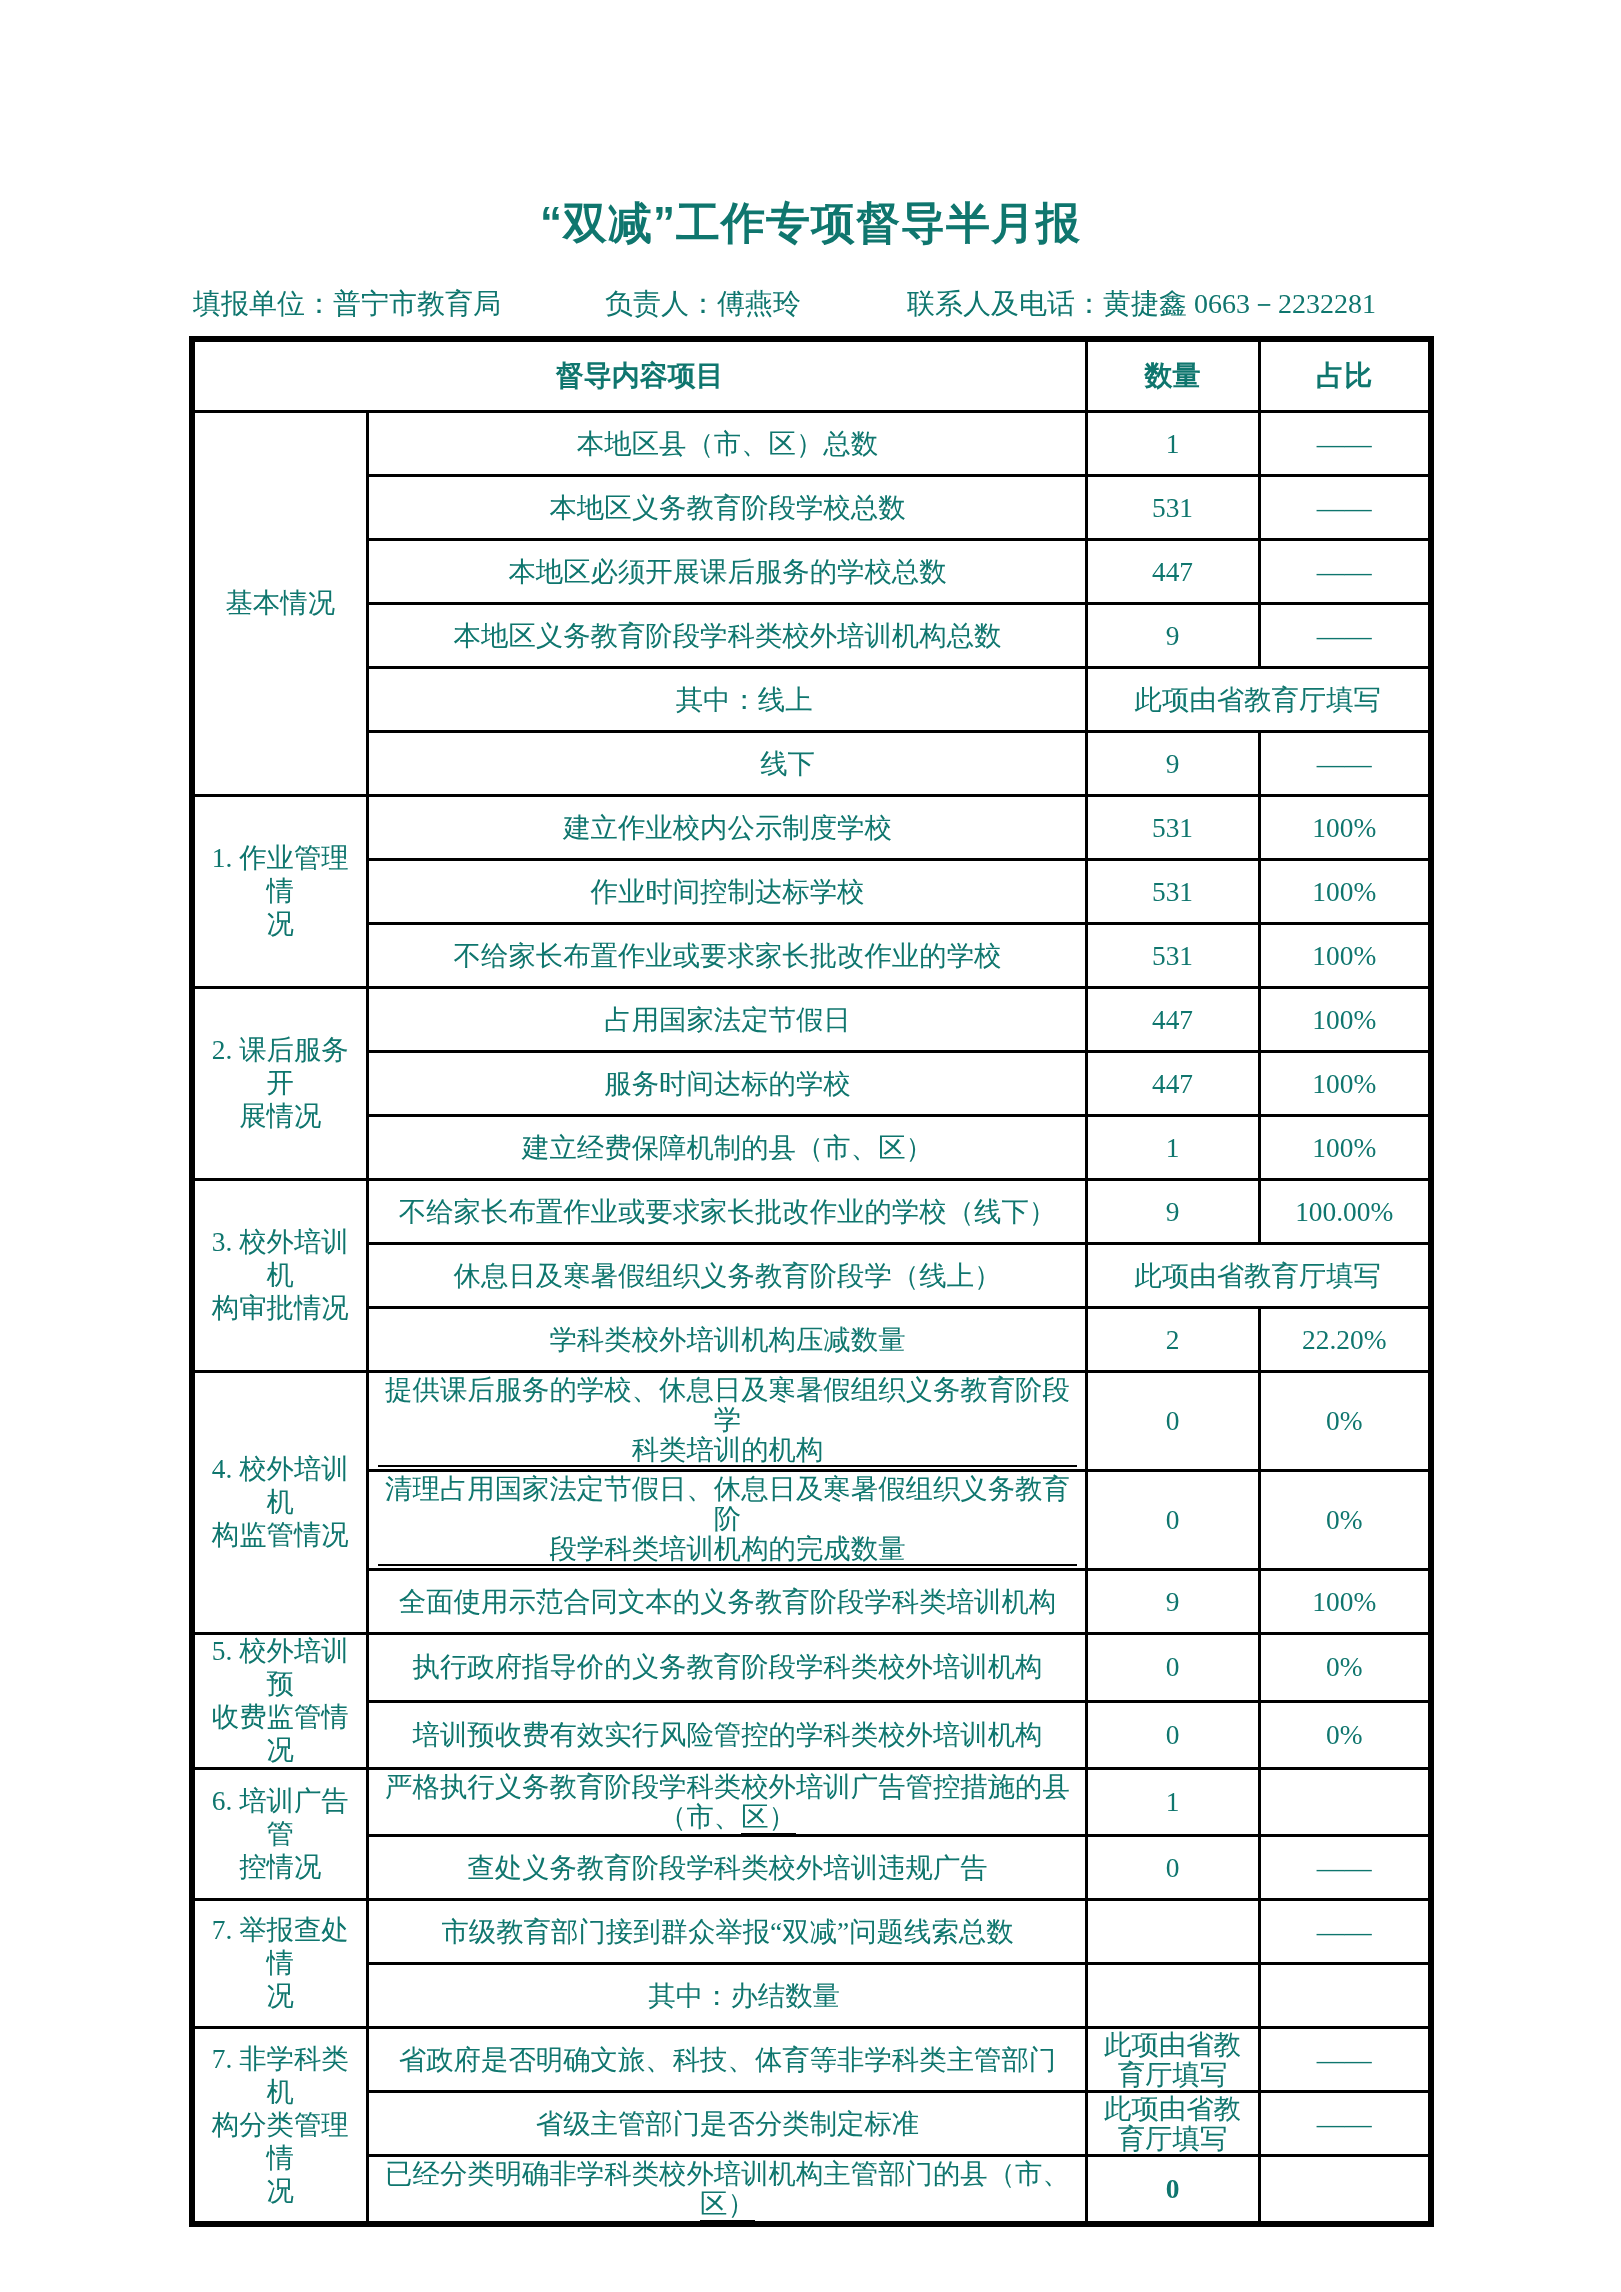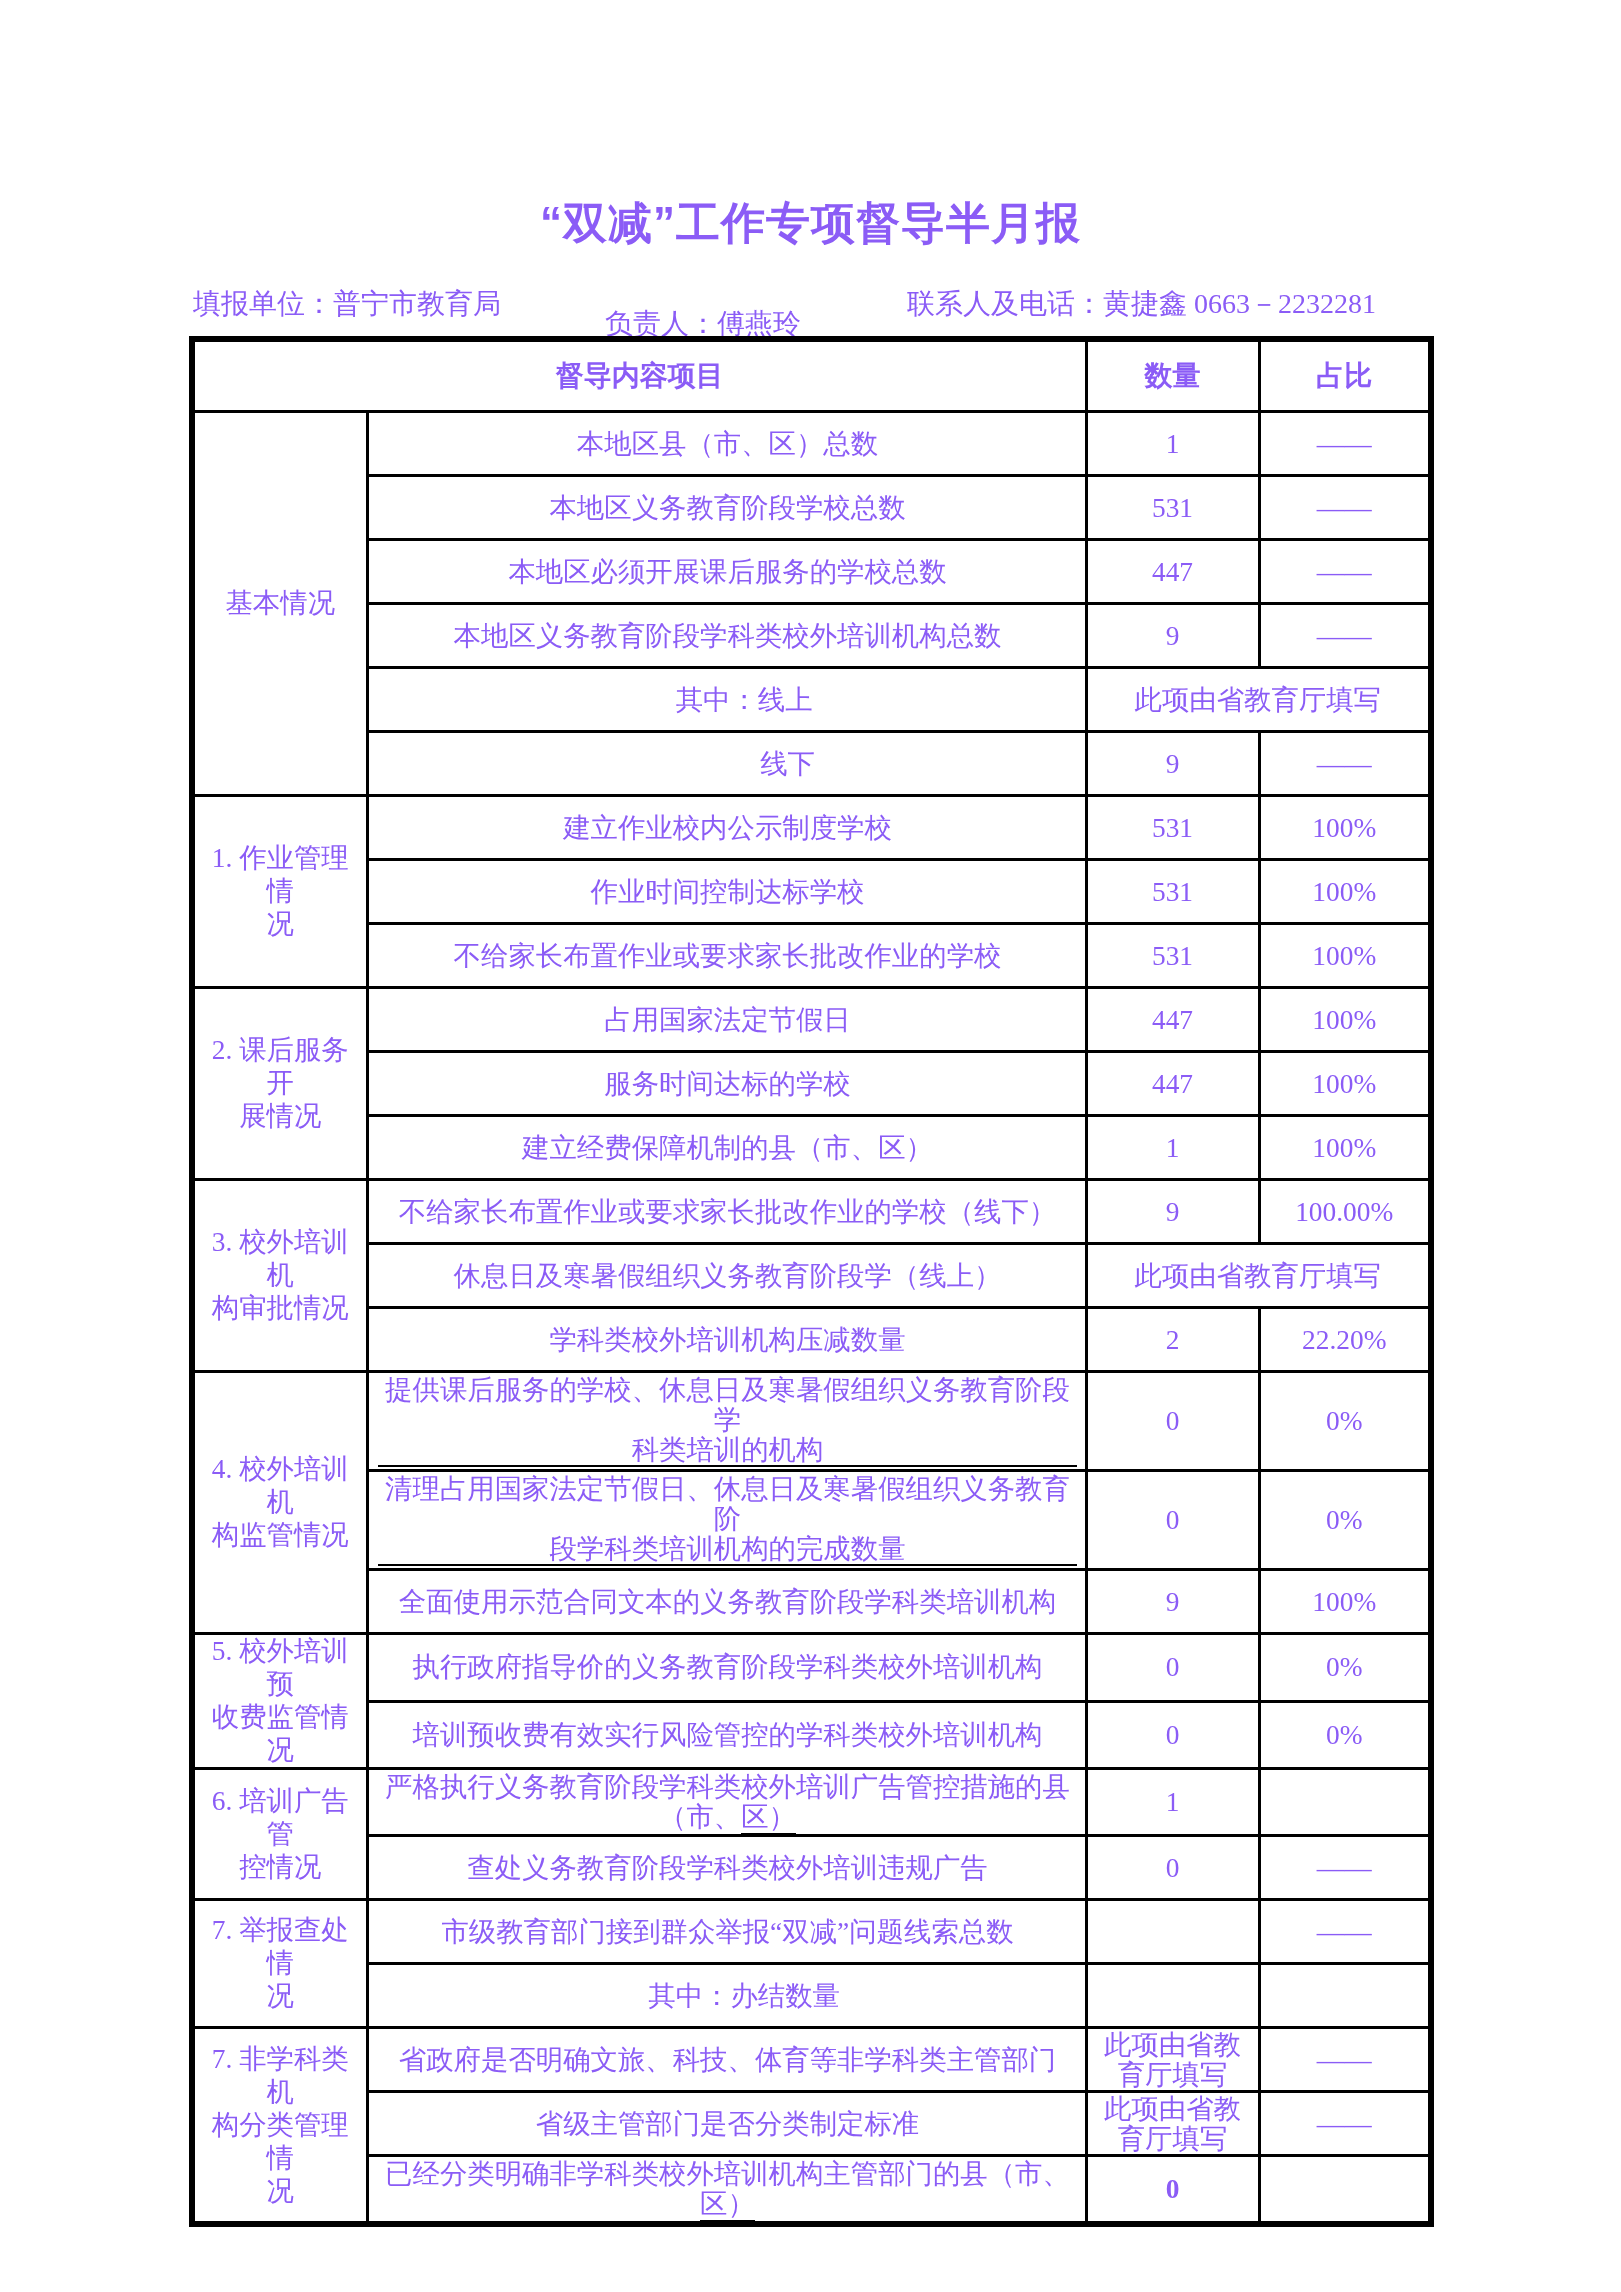--- a/index.html
+++ b/index.html
@@ -1,23 +1,23 @@
 <!DOCTYPE html>
 <html lang="zh"><head>
 <meta charset="utf-8">
 <style>
   html,body{margin:0;padding:0;background:#ffffff;}
-  #page{position:relative;width:1621px;height:2293px;background:#fff;color:#8b5cf6;
+  #page{position:relative;width:1621px;height:2293px;background:#fff;color:#0f766e;
         font-family:"Liberation Serif","DejaVu Serif",serif;}
   #title{position:absolute;left:0;top:194px;width:100%;margin:0;text-align:center;
          font-family:"Liberation Sans","DejaVu Sans",sans-serif;
          font-weight:700;font-size:44px;letter-spacing:1px;}
   #meta{position:absolute;left:193px;top:285px;width:1245px;height:37px;font-size:28px;}
   #meta .m1{position:absolute;left:0;top:0;}
-  #meta .m2{position:absolute;left:412px;top:0;margin-top:20px;}
+  #meta .m2{position:absolute;left:412px;top:0;}
   #meta .m3{position:absolute;left:714px;top:0;}
   #report-table{position:absolute;left:189px;top:336px;width:1240px;
                 border-collapse:collapse;table-layout:fixed;border:6.9px solid #000;}
   #report-table td{border:3.9px solid #000;vertical-align:middle;font-size:27.4px;overflow:hidden;}
   #report-table thead td{font-weight:700;font-size:28px;text-align:center;height:66px;}
   #report-table tbody tr{height:64px;}
   tr.sec-first > td{border-top:6.9px solid #000;}
   td.label-cell{text-align:center;white-space:pre-line;line-height:33px;padding:0 4.9px;}
   td.item-cell{text-align:center;padding:2px 7.8px 2px 9.8px;line-height:30px;}
   td.item-cell.ind1{padding-left:43px;}

